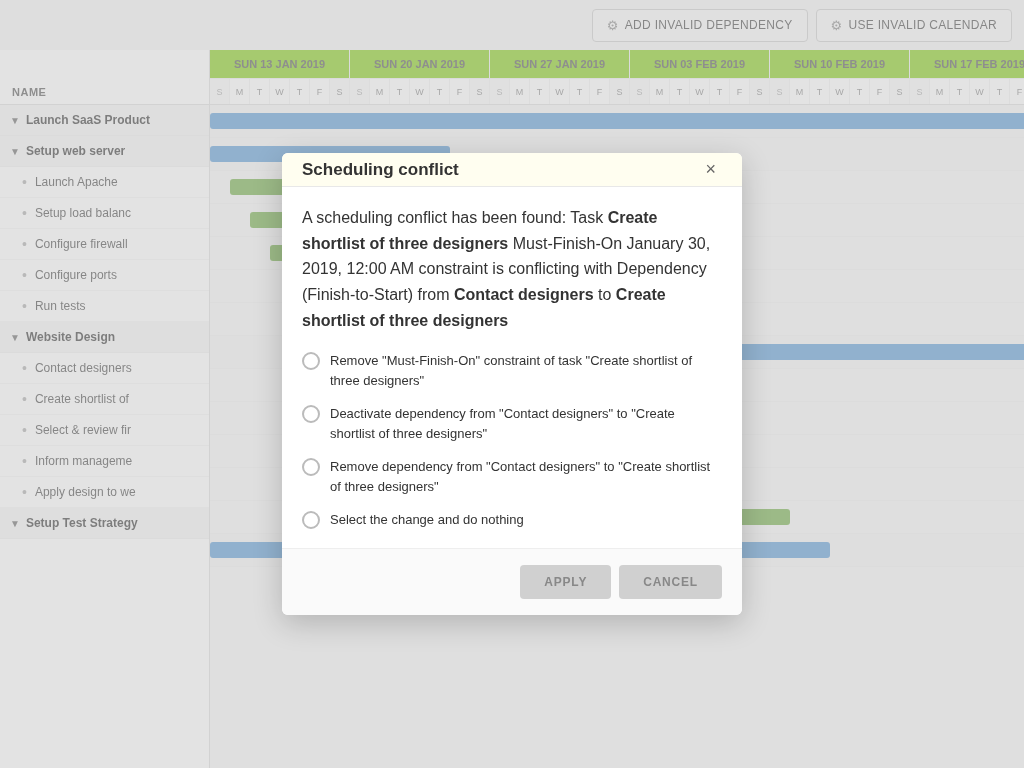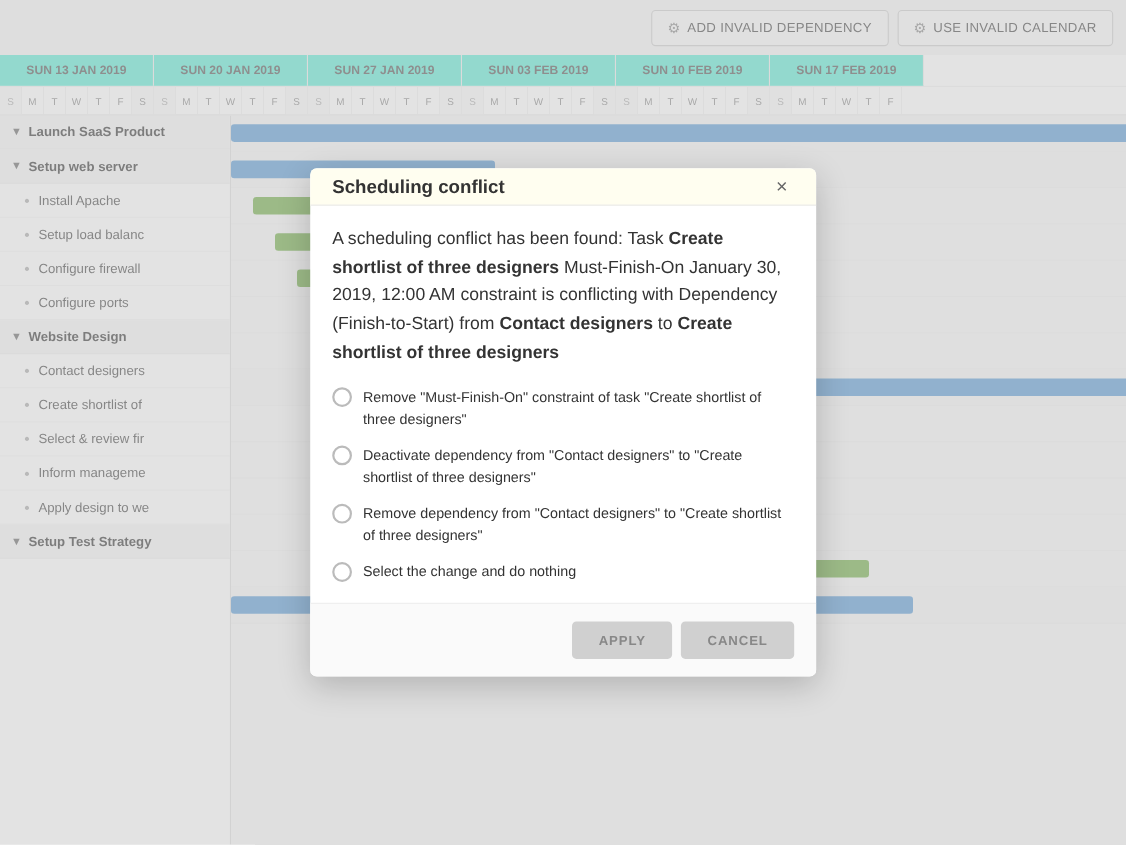--- a/index.html
+++ b/index.html
@@ -37,21 +37,21 @@
     }
     .gantt-dates-header {
       flex: 1; overflow: hidden; display: flex; flex-direction: column;
     }
     .date-weeks {
       display: flex; height: 30px; border-bottom: 1px solid #eee;
     }
     .date-week {
       min-width: 140px; display: flex; align-items: center; justify-content: center;
       font-size: 11px; font-weight: 600; color: #555; border-right: 1px solid #eee;
-      background: #5eead4;
+      background: #84cc16;
     }
     .date-days {
       display: flex; height: 25px; background: #fff;
     }
     .day-cell {
       width: 20px; min-width: 20px; display: flex; align-items: center; justify-content: center;
       font-size: 9px; color: #888; border-right: 1px solid #f0f0f0;
     }
     .day-cell.weekend { background: #f9f9f9; }
     .day-cell.sun { color: #aaa; }
@@ -159,20 +159,23 @@
   </button>
   <button class="toolbar-btn">
     <span class="icon-gear">⚙</span>
     <span>USE INVALID CALENDAR</span>
   </button>
 </div>
 
 <div class="gantt-container">
 
   <div class="gantt-header">
+    <div class="gantt-name-col">
+      <span>NAME</span>
+    </div>
     <div class="gantt-dates-header">
       <div class="date-weeks">
         <div class="date-week">SUN 13 JAN 2019</div>
         <div class="date-week">SUN 20 JAN 2019</div>
         <div class="date-week">SUN 27 JAN 2019</div>
         <div class="date-week">SUN 03 FEB 2019</div>
         <div class="date-week">SUN 10 FEB 2019</div>
         <div class="date-week">SUN 17 FEB 2019</div>
       </div>
       <div class="date-days" id="days-row">
@@ -227,24 +230,25 @@
 
       <div class="task-group-header">
         <span class="chevron">▼</span>
         <span>Launch SaaS Product</span>
       </div>
 
       <div class="task-group-header">
         <span class="chevron">▼</span>
         <span>Setup web server</span>
       </div>
-      <div class="task-item">Install Apache</div>
+      <div class="task-item">Launch Apache</div>
       <div class="task-item">Setup load balanc</div>
       <div class="task-item">Configure firewall</div>
       <div class="task-item">Configure ports</div>
+      <div class="task-item">Run tests</div>
 
       <div class="task-group-header">
         <span class="chevron">▼</span>
         <span>Website Design</span>
       </div>
       <div class="task-item">Contact designers</div>
       <div class="task-item">Create shortlist of</div>
       <div class="task-item">Select &amp; review fir</div>
       <div class="task-item">Inform manageme</div>
       <div class="task-item">Apply design to we</div>

